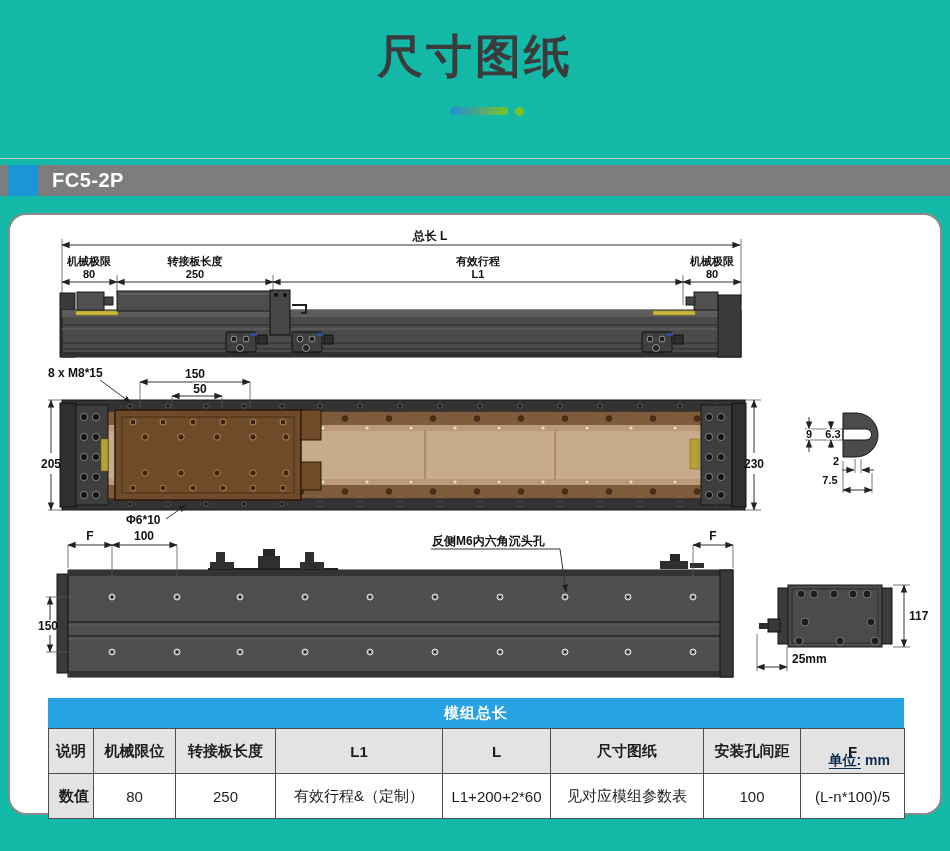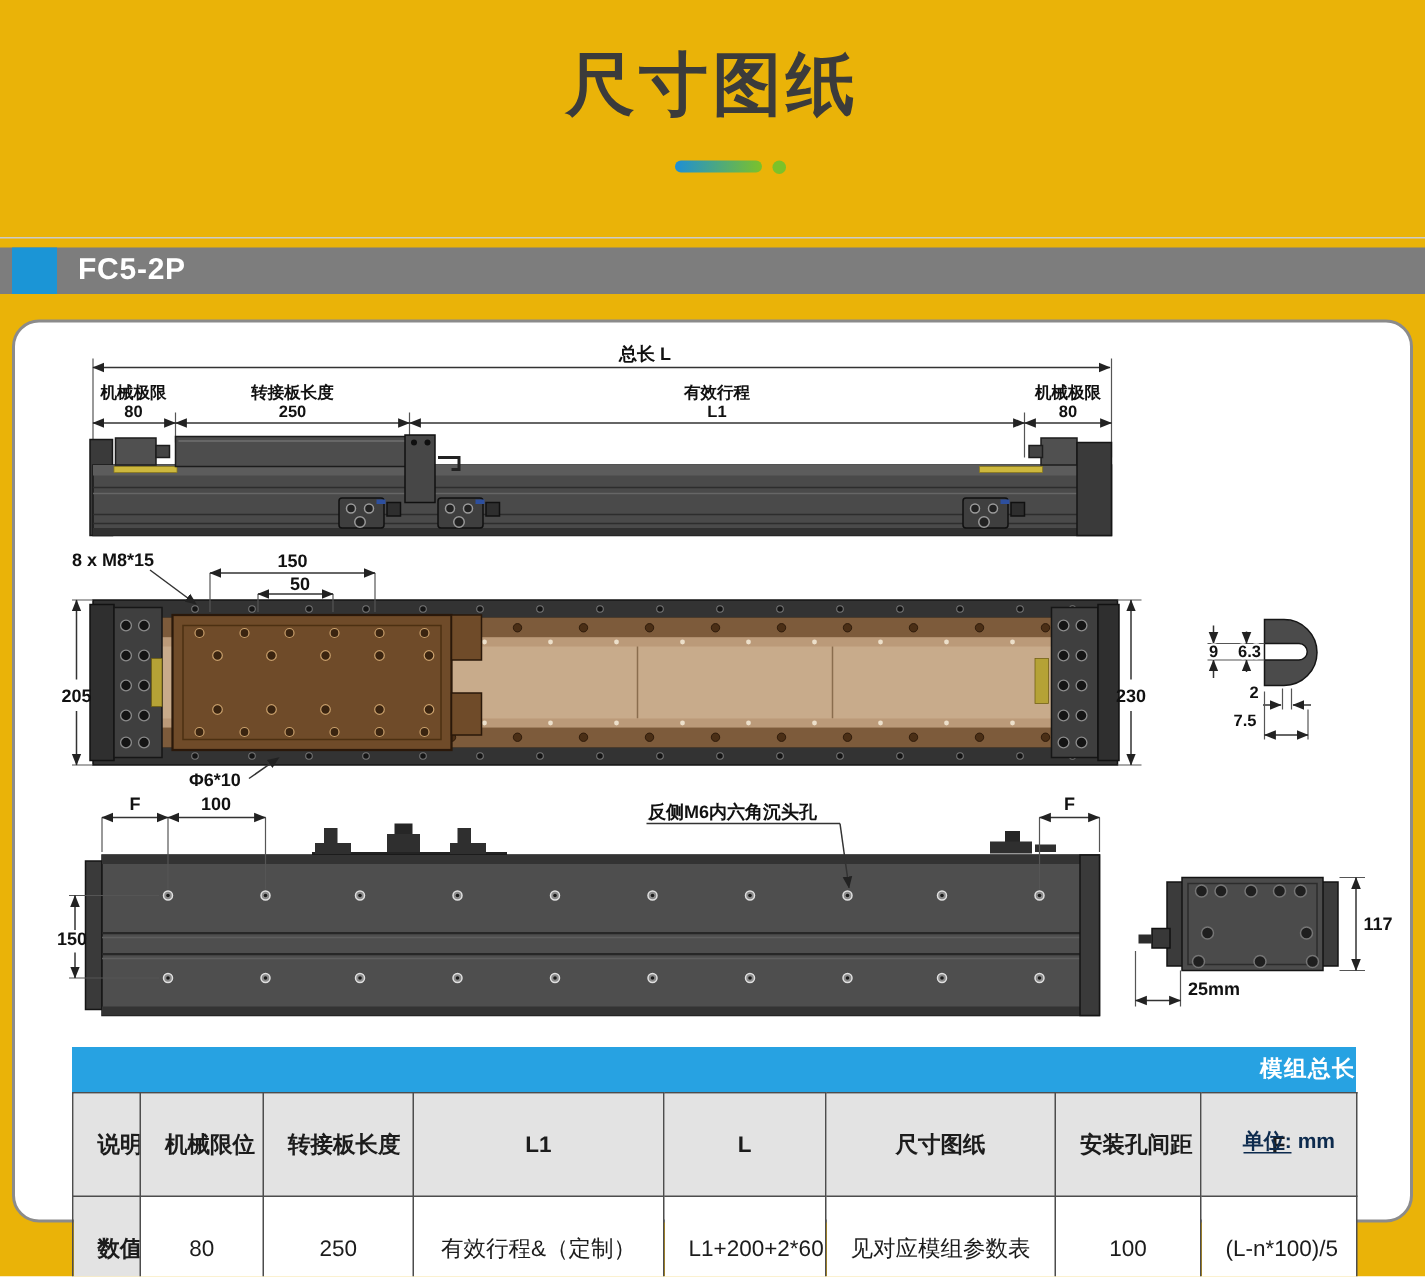--- a/index.html
+++ b/index.html
@@ -1,16 +1,16 @@
 <!DOCTYPE html>
 <html><head>
 <meta charset="utf-8">
 <style>
   html,body{margin:0;padding:0;background:#fff;}
-  #app{position:relative;width:950px;height:851px;background:#eab308;overflow:hidden;
+  #app{position:relative;width:950px;height:851px;background:#14b8a6;overflow:hidden;
        font-family:"Liberation Sans","DejaVu Sans",sans-serif;}
   .page-title{position:absolute;top:26px;left:0;width:950px;text-align:center;
        font-size:46px;font-weight:600;color:#3b3b3b;letter-spacing:3px;margin:0;}
   .title-underline{position:absolute;top:107px;left:450px;width:58px;height:8px;border-radius:4px;
        background:linear-gradient(90deg,#1e8fd5,#7cc229);}
   .title-dot{position:absolute;top:107px;left:515px;width:9px;height:9px;border-radius:50%;background:#7cc229;}
   .rule{position:absolute;top:158px;left:0;width:950px;height:1px;background:#cbcbcb;}
   .model-bar{position:absolute;top:165px;left:0;width:950px;height:31px;background:#7d7d7d;}
   .model-chip{position:absolute;top:0;left:8px;width:30px;height:31px;background:#1b95d6;}
   .model-label{position:absolute;top:0;left:52px;height:17px;line-height:31px;
@@ -23,27 +23,27 @@
   #svg-bottom{left:20px;top:530px;}
   .dim{stroke:#333;stroke-width:1;fill:none;}
   .ext{stroke:#555;stroke-width:0.8;fill:none;}
   .ldr{stroke:#333;stroke-width:1;fill:none;}
   .dtxt{font-family:"Liberation Sans","DejaVu Sans",sans-serif;font-size:12px;font-weight:bold;fill:#111;}
   .dtxt-s{font-family:"Liberation Sans","DejaVu Sans",sans-serif;font-size:11px;font-weight:bold;fill:#111;}
   .halo{paint-order:stroke;stroke:#fff;stroke-width:3px;}
   
   .tbl-wrap{position:absolute;left:48px;top:698px;width:856px;}
   .tbl-title-bar{position:relative;height:30px;background:#27a2e2;}
-  .tbl-title{position:absolute;left:0;width:100%;text-align:right;line-height:30px;
+  .tbl-title{position:absolute;left:0;width:100%;text-align:center;line-height:30px;
        color:#fff;font-size:15px;font-weight:bold;letter-spacing:1px;}
   .tbl-unit{position:absolute;right:14px;top:0;line-height:30px;color:#0d2b4e;font-size:14px;font-weight:bold;margin-top:47px;}
   .tbl-unit .u1{border-bottom:1px solid #0d2b4e;}
   table.spec{border-collapse:collapse;width:856px;table-layout:fixed;}
   table.spec th,table.spec td{border:1px solid #4d4d4d;text-align:center;
-       font-size:15px;color:#1c1c1c;padding:16px;height:36px;overflow:hidden;white-space:nowrap;}
+       font-size:15px;color:#1c1c1c;padding:4px;height:36px;overflow:hidden;white-space:nowrap;}
   table.spec th{background:#e3e3e3;font-weight:bold;}
   table.spec td{background:#fff;font-weight:normal;}
   table.spec td.rowlabel{background:#e3e3e3;font-weight:bold;text-align:right;}
 </style>
 </head>
 <body>
 
 <div id="app">
 
   <h1 class="page-title">尺寸图纸</h1>

